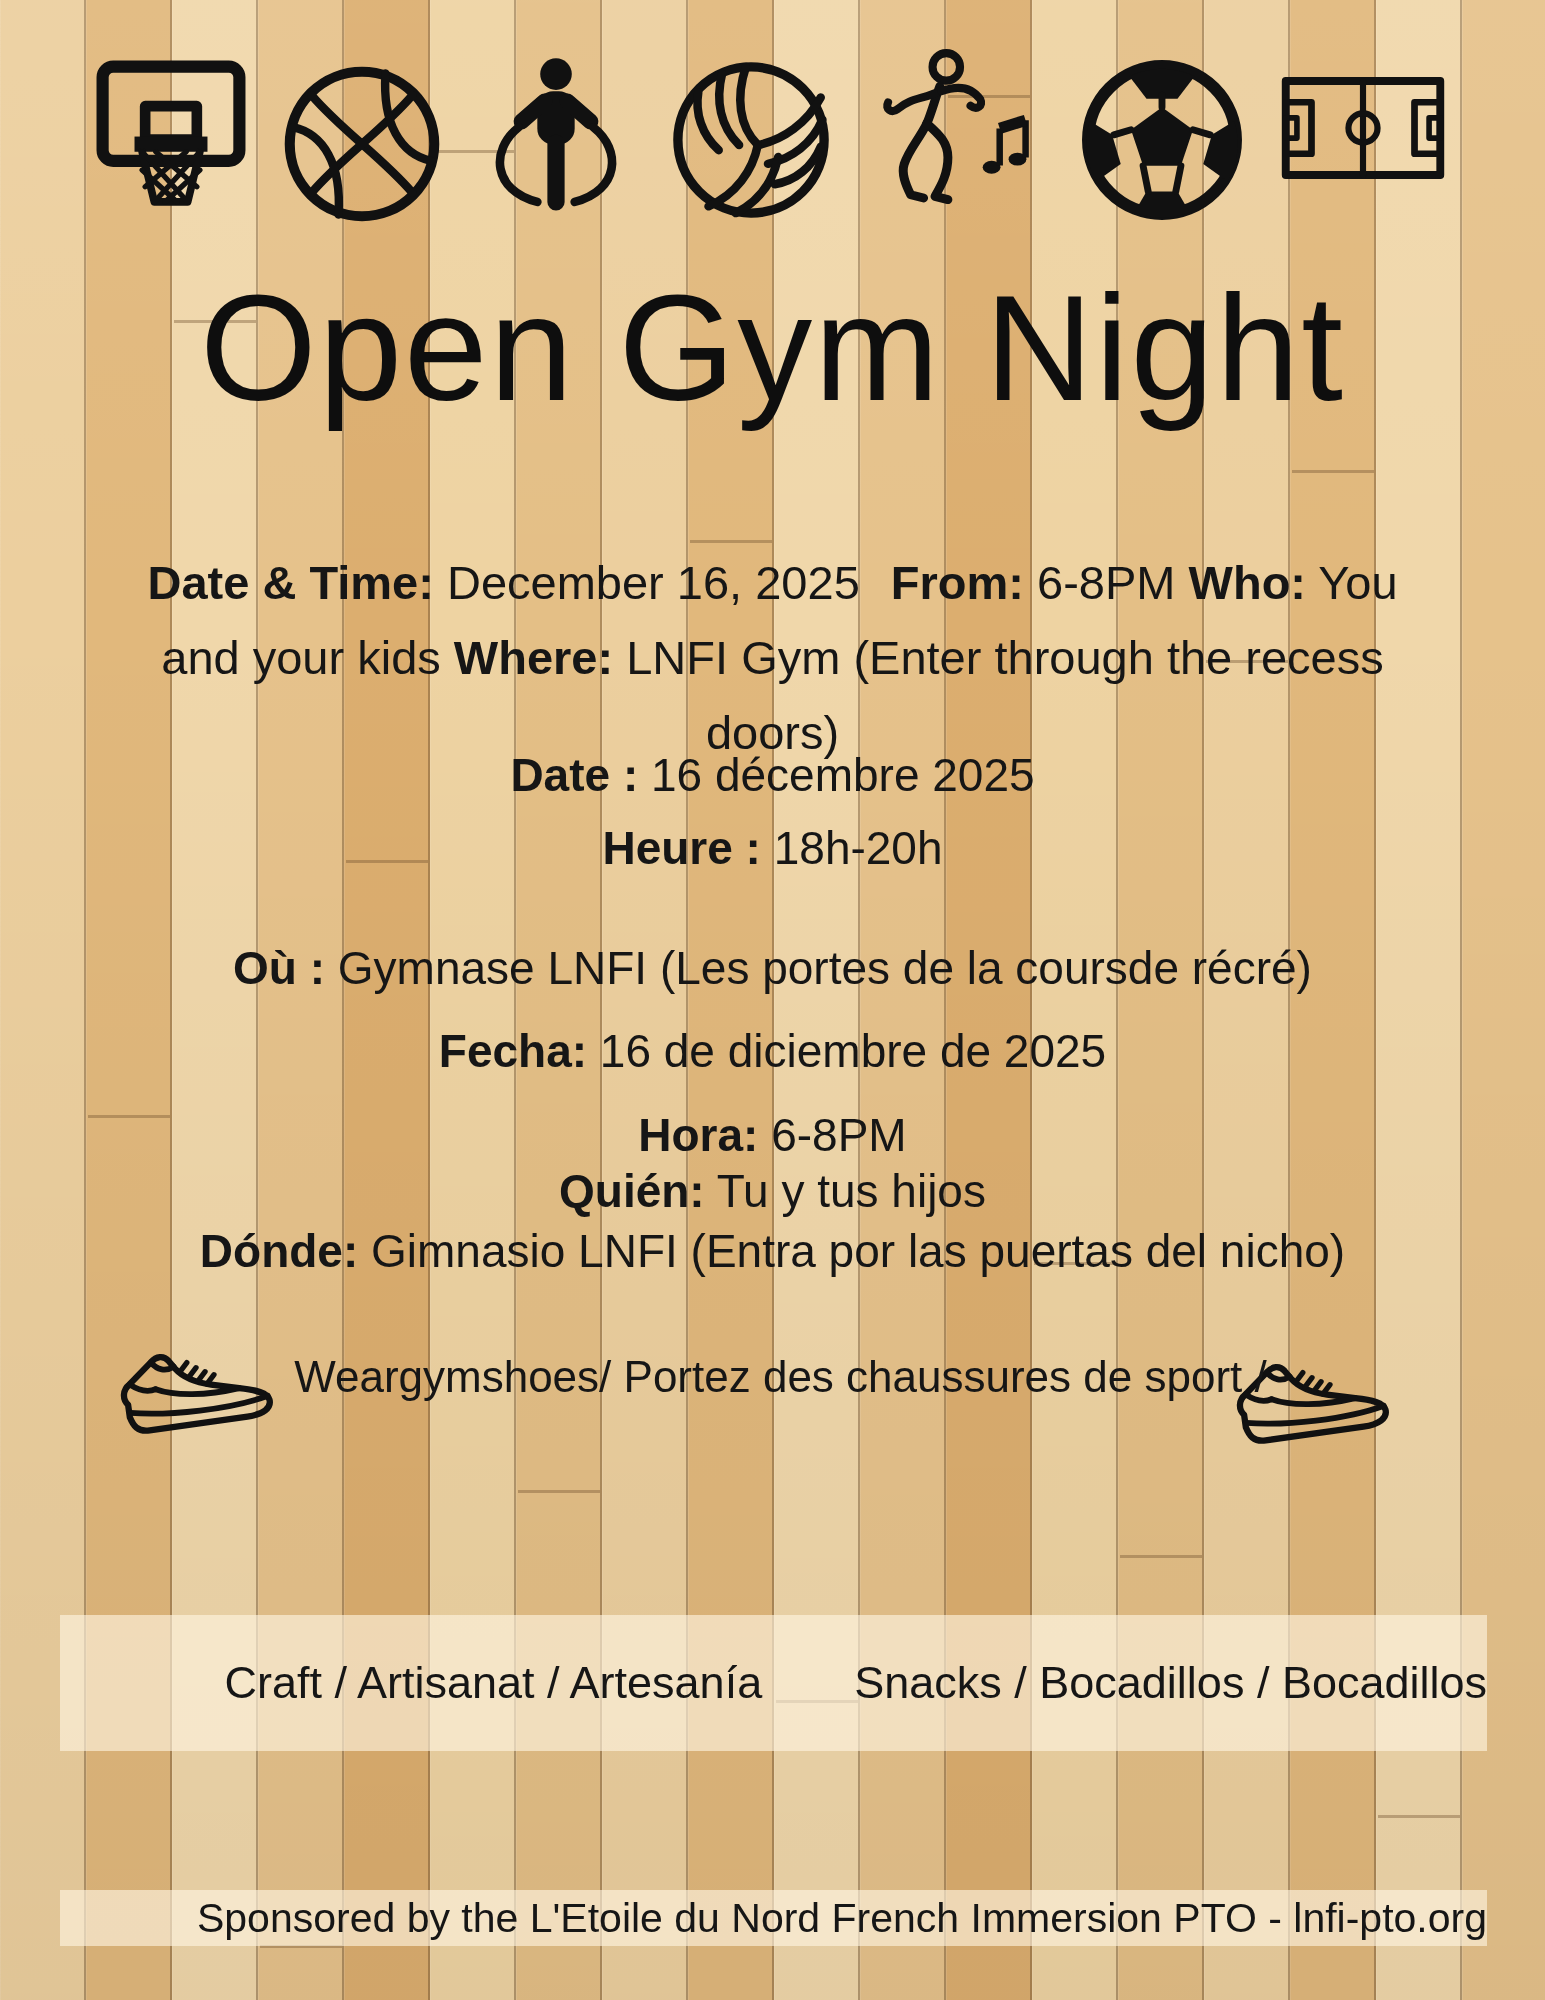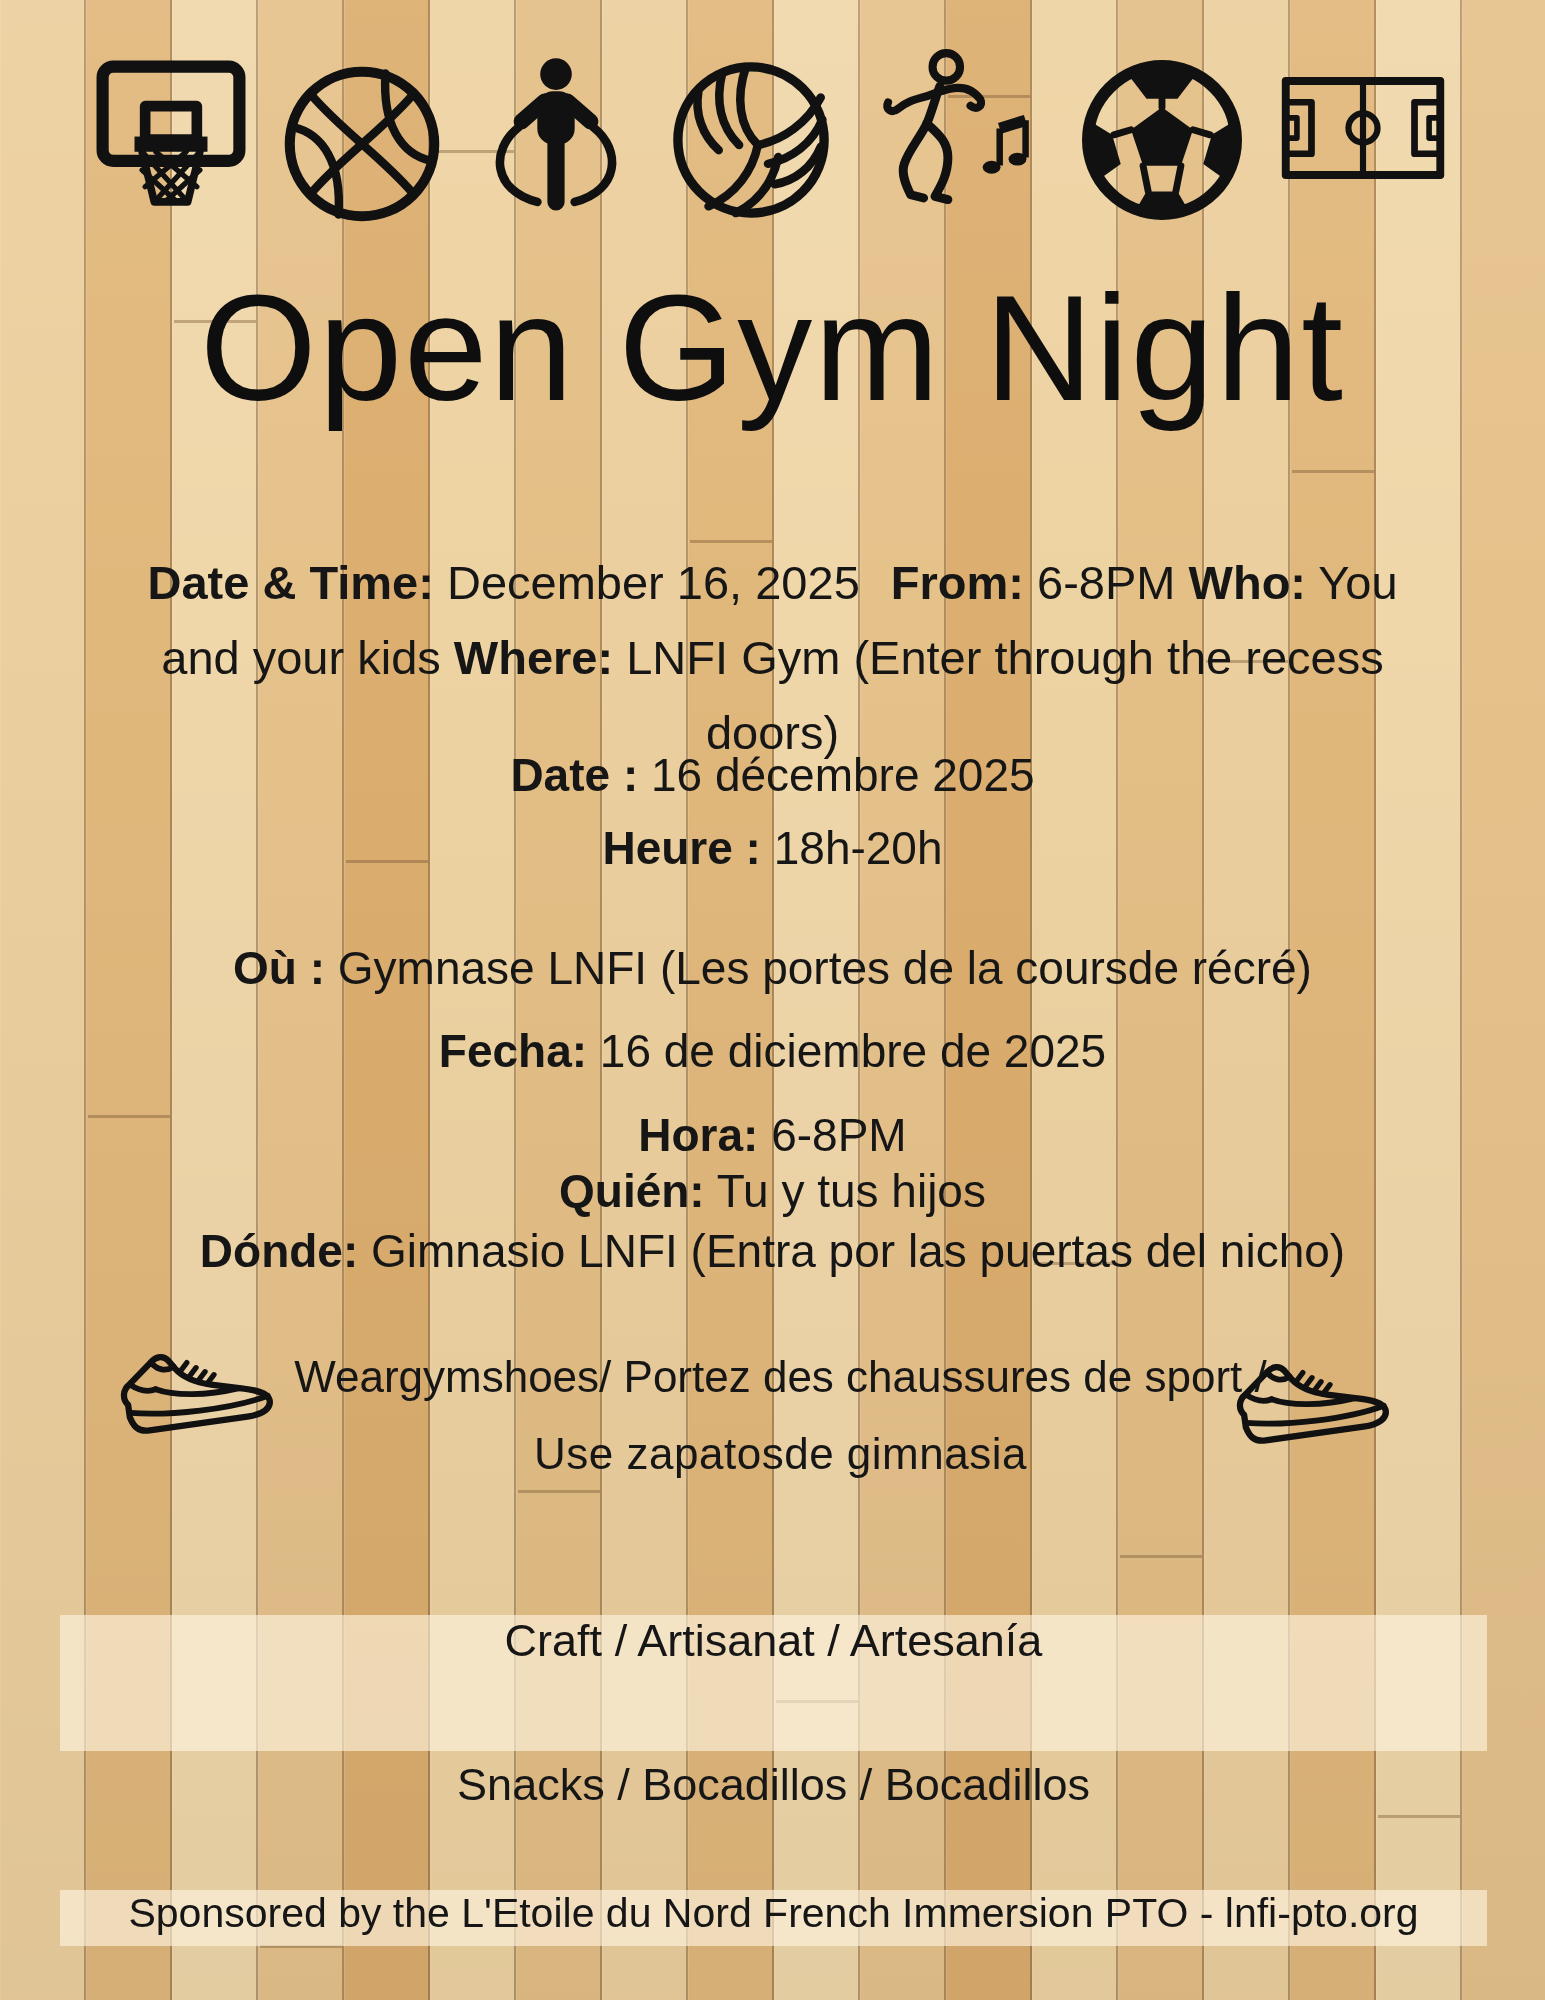--- a/index.html
+++ b/index.html
@@ -62,21 +62,21 @@
   .shoe-right{position:absolute;top:1340px;left:1228px;transform:rotate(-8deg);}
   .shoes-text{
     position:absolute;top:1339px;left:271px;right:255px;
     text-align:center;font-size:44px;line-height:1.74;
   }
   .shoes-text .l2{letter-spacing:0.5px;}
 
   .band{
     position:absolute;left:60px;right:58px;
     background:rgba(255,245,226,0.62);
-    display:flex;align-items:center;justify-content:space-between;flex-direction:column;
+    display:flex;align-items:center;justify-content:flex-end;
   }
   .band-activities{top:1615px;height:136px;gap:92px;font-size:45px;}
   .band-sponsor{top:1890px;height:56px;font-size:41px;}
   .band span{white-space:nowrap;}
 </style>
 </head>
 <body>
 
 <div class="page">
 
@@ -236,21 +236,20 @@
       <path d="M13 62 C 8 56, 10 47, 17 43 L40 25 C 46 20, 53 20, 57 26 L62 34 C 68 43, 80 50, 94 54 L120 61 C 136 65, 146 69, 147 76 C 148 84, 139 89, 124 89 L30 89 C 18 89, 15 82, 13 74 Z" class="stroke" stroke-width="6"></path>
       <path d="M14 70 C 50 78, 110 80, 146 72" class="stroke" stroke-width="5.5"></path>
       <path d="M40 25 C 45 33, 53 36, 61 32" class="stroke" stroke-width="5.5"></path>
       <path d="M17 43 C 25 50, 33 53, 41 51" class="stroke" stroke-width="5.5"></path>
       <path d="M41 51 C 58 60, 88 64, 120 61" class="stroke" stroke-width="5.5"></path>
       <path d="M66 38 L74 30 M74 44 L82 36 M82 49 L90 41 M90 53 L98 45" class="stroke" stroke-width="5"></path>
     </svg>
   </span>
   <div class="shoes-text">
     <div class="l1">Weargymshoes/ Portez des chaussures de sport /</div>
-    <div class="l2">Use zapatosde gimnasia</div>
   </div>
 
   <div class="band band-activities">
     <span>Craft / Artisanat / Artesanía</span>
     <span>Snacks / Bocadillos / Bocadillos</span>
   </div>
 
   <div class="band band-sponsor">
     <span>Sponsored by the L'Etoile du Nord French Immersion PTO - lnfi-pto.org</span>
   </div>

